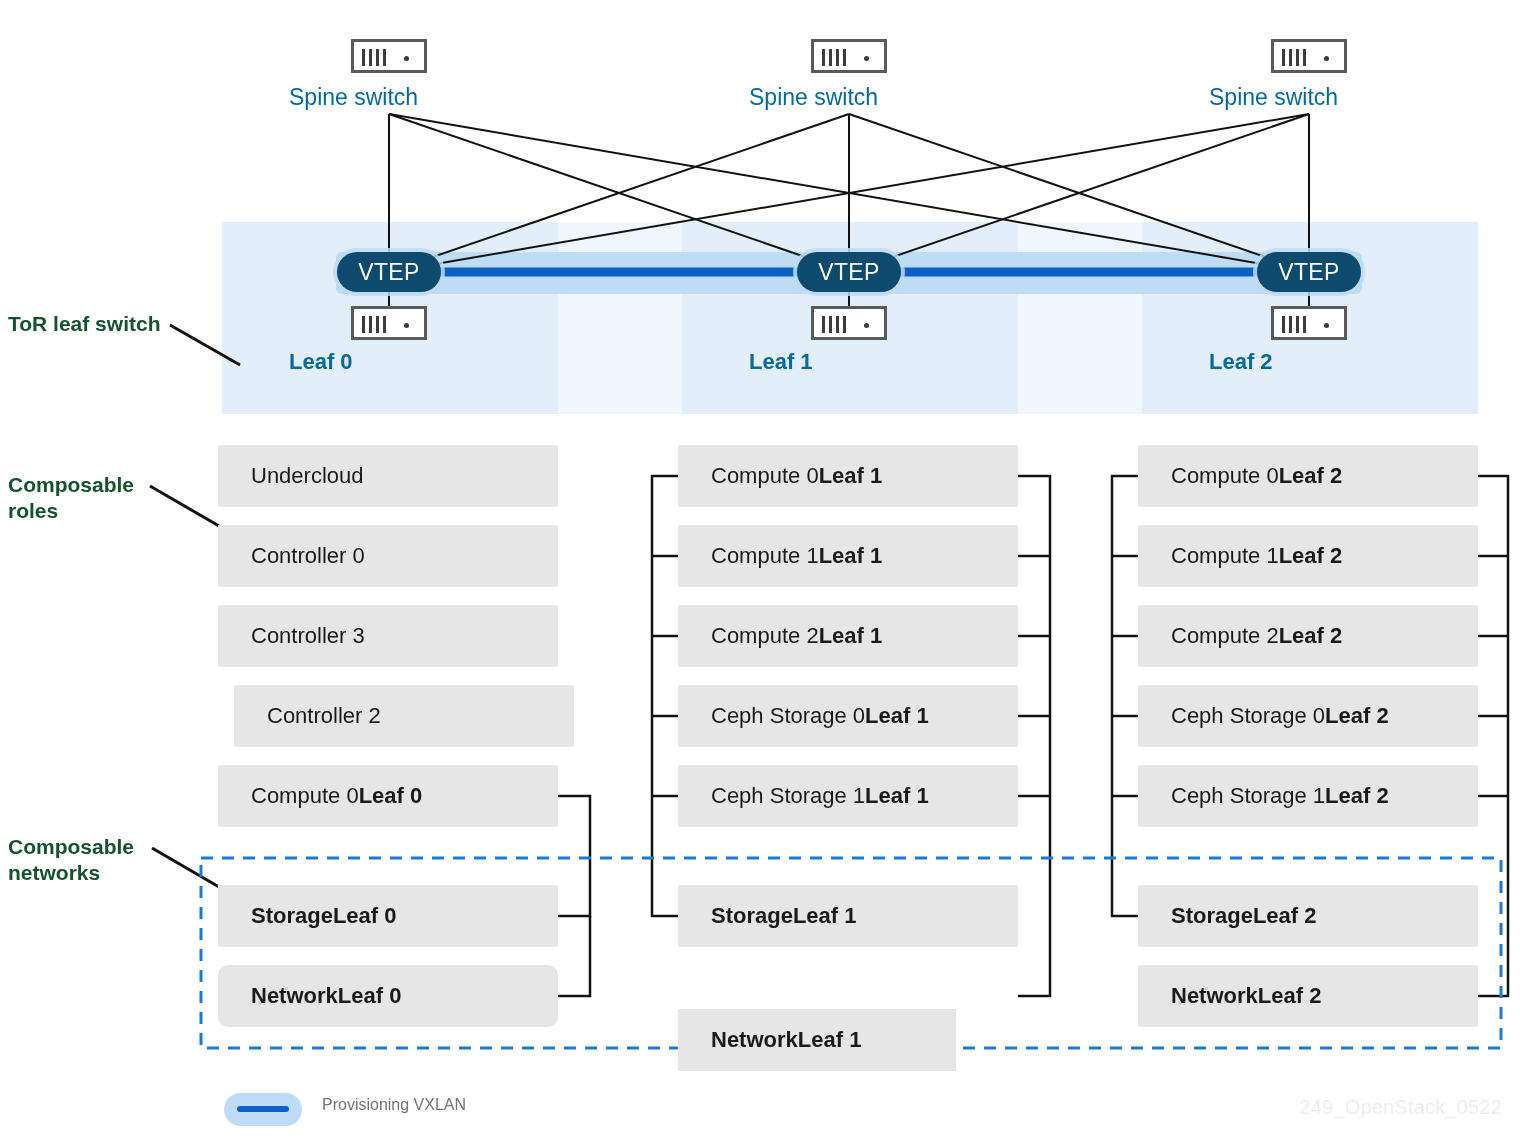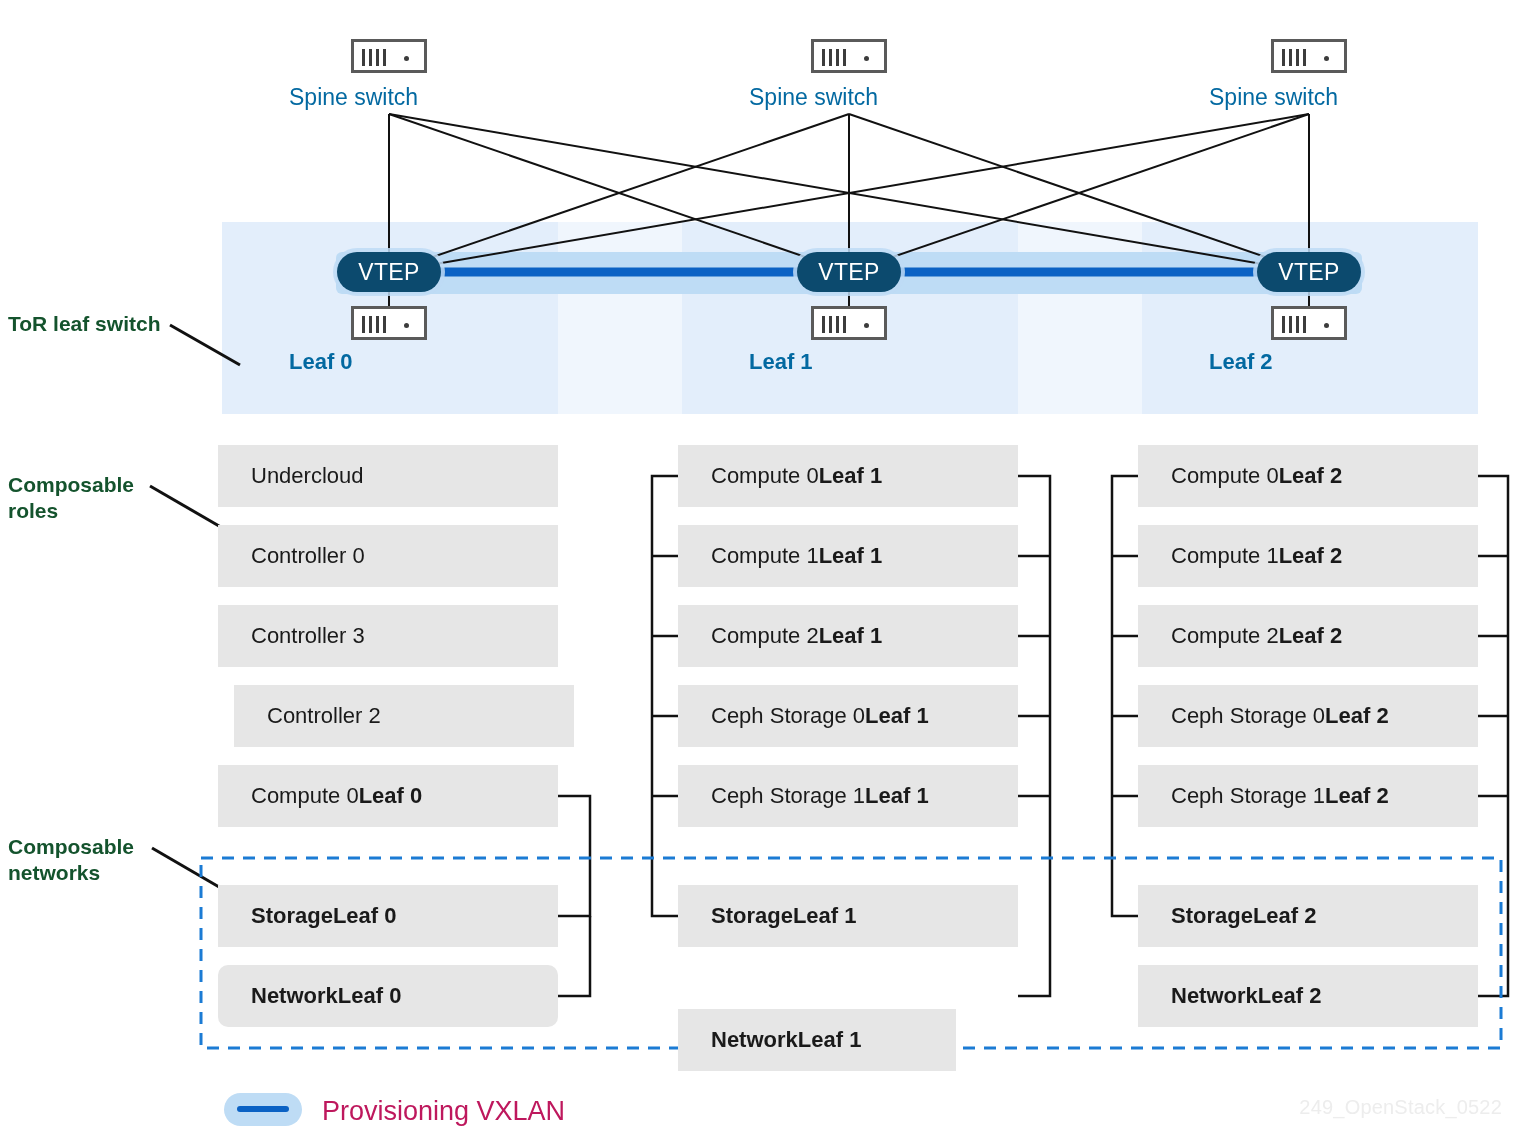--- a/index.html
+++ b/index.html
@@ -67,21 +67,21 @@
   
   #legend-pill{
     position:absolute;left:224px;top:1093px;width:78px;height:33px;
     border-radius:17px;background:#bedcf5;
   }
   #legend-pill span{
     position:absolute;left:13px;top:13px;width:52px;height:6px;
     background:#0b62c4;border-radius:3px;display:block;
   }
   #legend-label{
-    position:absolute;left:322px;top:1096px;font-size:27px;color:#be185d;
+    position:absolute;left:322px;top:1096px;font-size:16px;color:#737373;
   }
   #watermark{
     position:absolute;right:18px;top:1096px;font-size:20px;color:#ededed;
     letter-spacing:.2px;
   }
 </style>
 </head>
 <body>
 
 <div id="stage">

